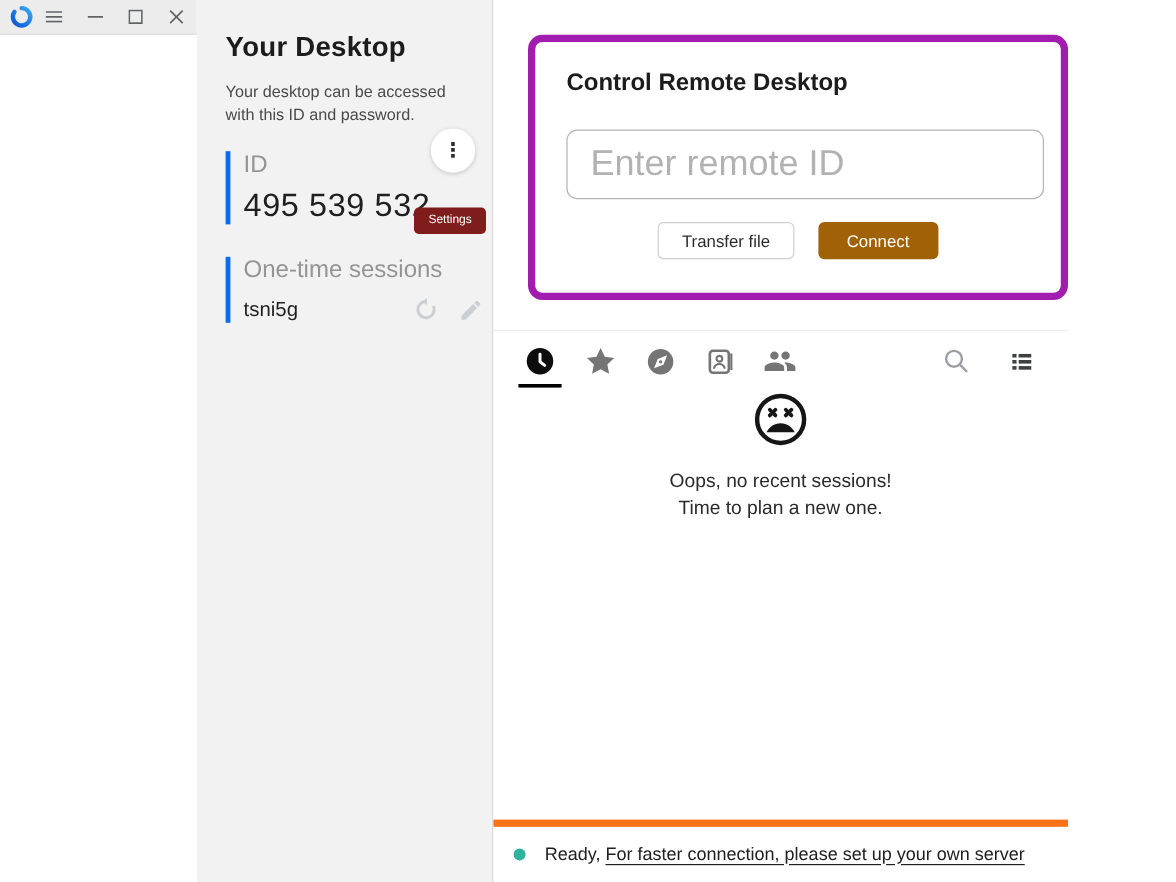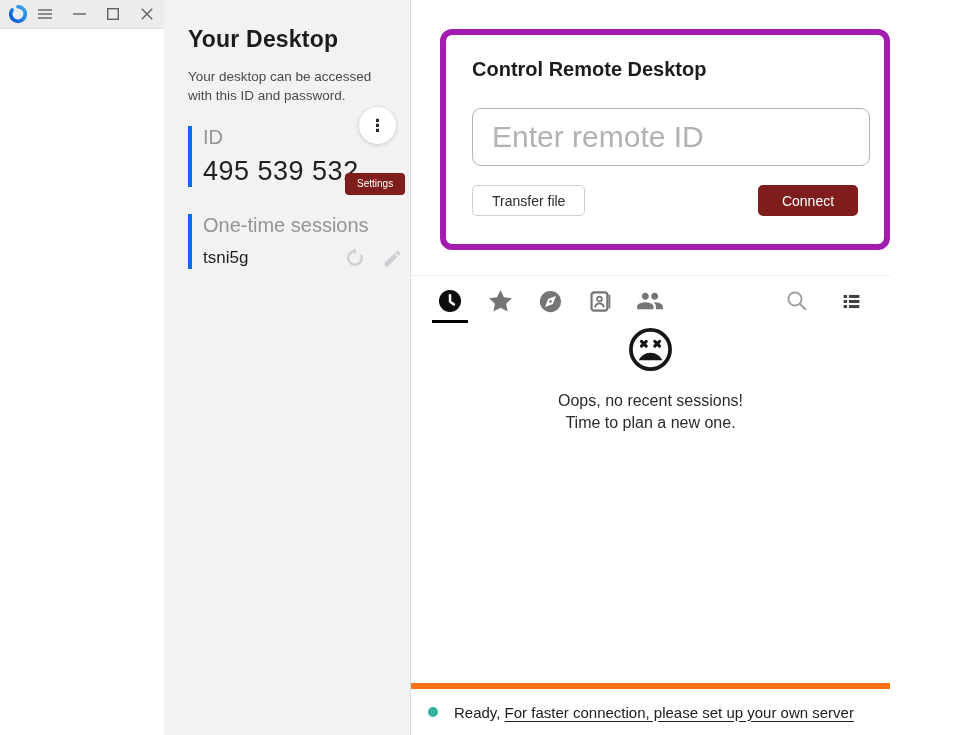--- a/index.html
+++ b/index.html
@@ -66,27 +66,27 @@
     margin: 29px 0 0 29px; width: 450px; border: 6px solid #a21caf; border-radius: 12px;
     background: #ffffff; padding: 23px 26px 28px 26px;
   }
   .card-title { font-size: 20px; font-weight: 700; color: #1c1c1c; }
   .remote-input {
     margin-top: 27px; width: 398px; height: 58px; border: 1px solid #b5b5b5; border-radius: 9px;
     font-family: "Liberation Sans", sans-serif; font-size: 30px; color: #333; padding: 0 19px;
     outline: none; background: #fff;
   }
   .remote-input::placeholder { color: #b2b2b2; }
-  .card-actions { margin-top: 19px; display: flex; justify-content: space-between; align-items: center; gap: 20px; }
+  .card-actions { margin-top: 19px; display: flex; justify-content: center; align-items: center; gap: 20px; }
   .btn {
     height: 31px; border-radius: 5px; font-family: "Liberation Sans", sans-serif;
     font-size: 14px; cursor: pointer; display: flex; align-items: center; justify-content: center;
   }
   .btn-outline { background: #fff; border: 1px solid #cfcfcf; color: #2b2b2b; padding: 0 19px; }
-  .btn-primary { background: #7f1d1d; border: none; color: #ffffff; width: 100px; }
+  .btn-primary { background: #a16207; border: none; color: #ffffff; width: 100px; }
 
   
   .tabbar {
     margin-top: 25px; border-top: 1px solid #ededed; height: 51px; flex: 0 0 auto;
     display: flex; align-items: center; padding: 0 24px 0 26px;
   }
   .tab {
     width: 26px; height: 47px; margin-right: 24px; position: relative;
     display: flex; align-items: center; justify-content: center; cursor: pointer;
   }

